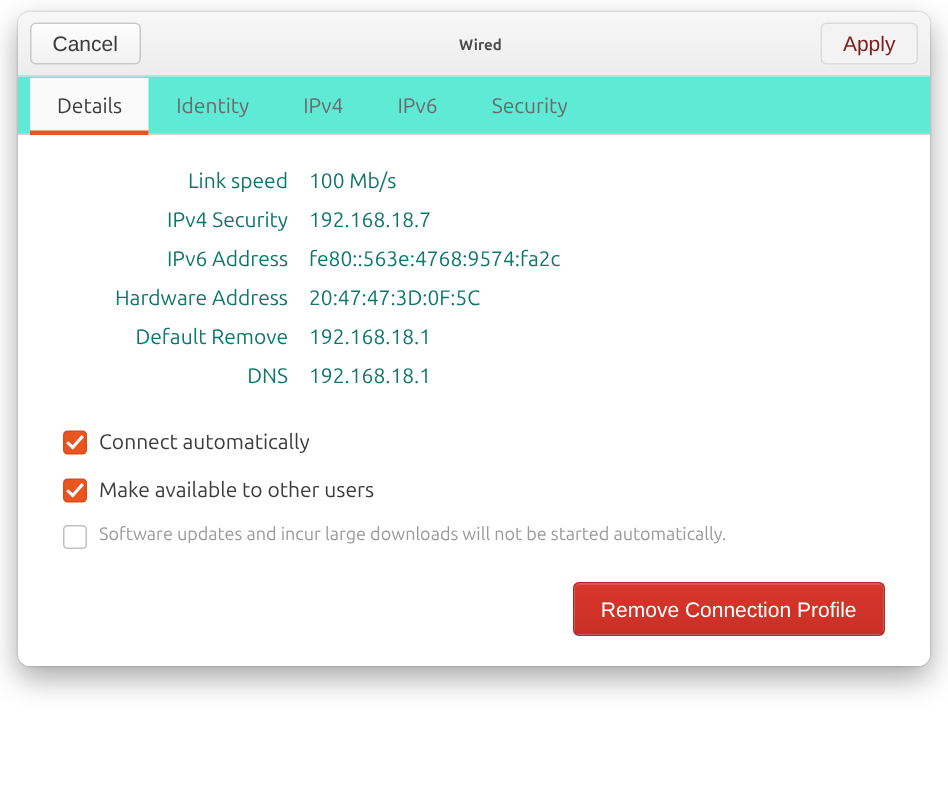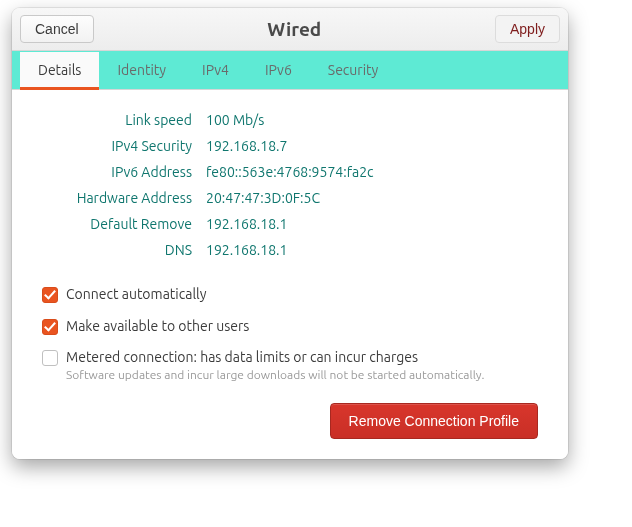--- a/index.html
+++ b/index.html
@@ -8,38 +8,38 @@
     width: 632px; height: 527px;
     font-family: Ubuntu, "Segoe UI", Cantarell, sans-serif;
     font-size: 14px;
     color: #3b3b3b;
     background: transparent;
   }
   .shadow-wrap {
     padding: 8px 12px 20px 12px;
   }
   .window {
-    width: 556px;
+    width: 608px;
     background: #fafafa;
     border-radius: 8px;
     box-shadow: 0 8px 20px rgba(0,0,0,0.35), 0 0 0 1px rgba(0,0,0,0.08);
     overflow: hidden;
   }
   .titlebar {
     display: flex;
     align-items: center;
     justify-content: space-between;
     padding: 7px 8px;
     background: linear-gradient(#f7f7f7, #ededed);
     border-bottom: 1px solid #d6d6d6;
   }
   .title-text {
     font-weight: 600;
     color: #4a4a4a;
-    font-size: 19px;
+    font-size: 10px;
   }
   .hbtn {
     border: 1px solid #c9c9c9;
     background: linear-gradient(#fdfdfd,#f2f2f2);
     border-radius: 4px;
     padding: 6px 14px;
     font-size: 14px;
     color: #3b3b3b;
     cursor: pointer;
     line-height: 1;
@@ -189,21 +189,20 @@
         </div>
 
         <div class="check-row">
           <div class="checkbox checked"></div>
           <div class="check-label">Make available to other users</div>
         </div>
 
         <div class="check-row">
           <div class="checkbox"></div>
           <div>
-            <div class="check-label">Metered connection: has data limits or can incur charges</div>
             <div class="check-sub">Software updates and incur large downloads will not be started automatically.</div>
           </div>
         </div>
 
       </div>
 
       <div class="footer">
         <button class="danger-btn">Remove Connection Profile</button>
       </div>
 

